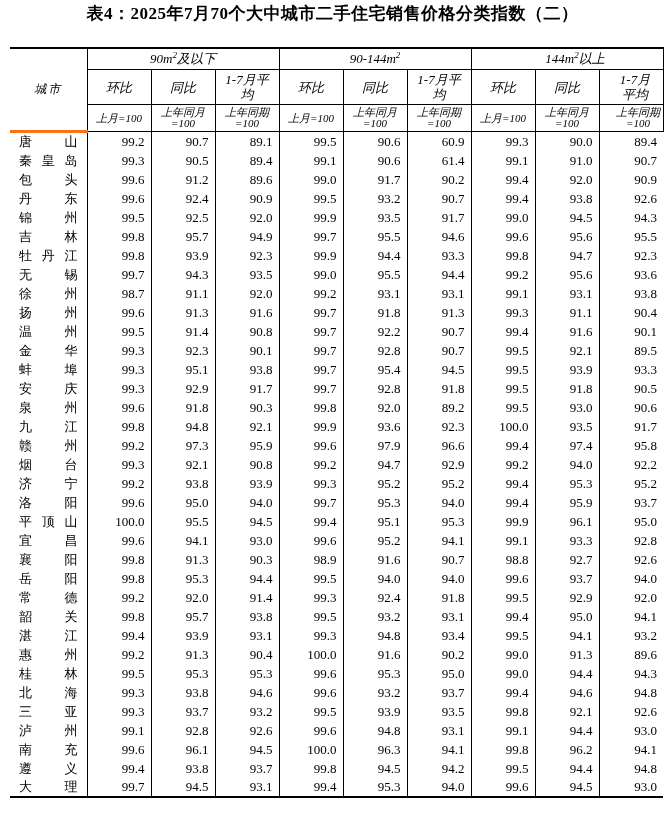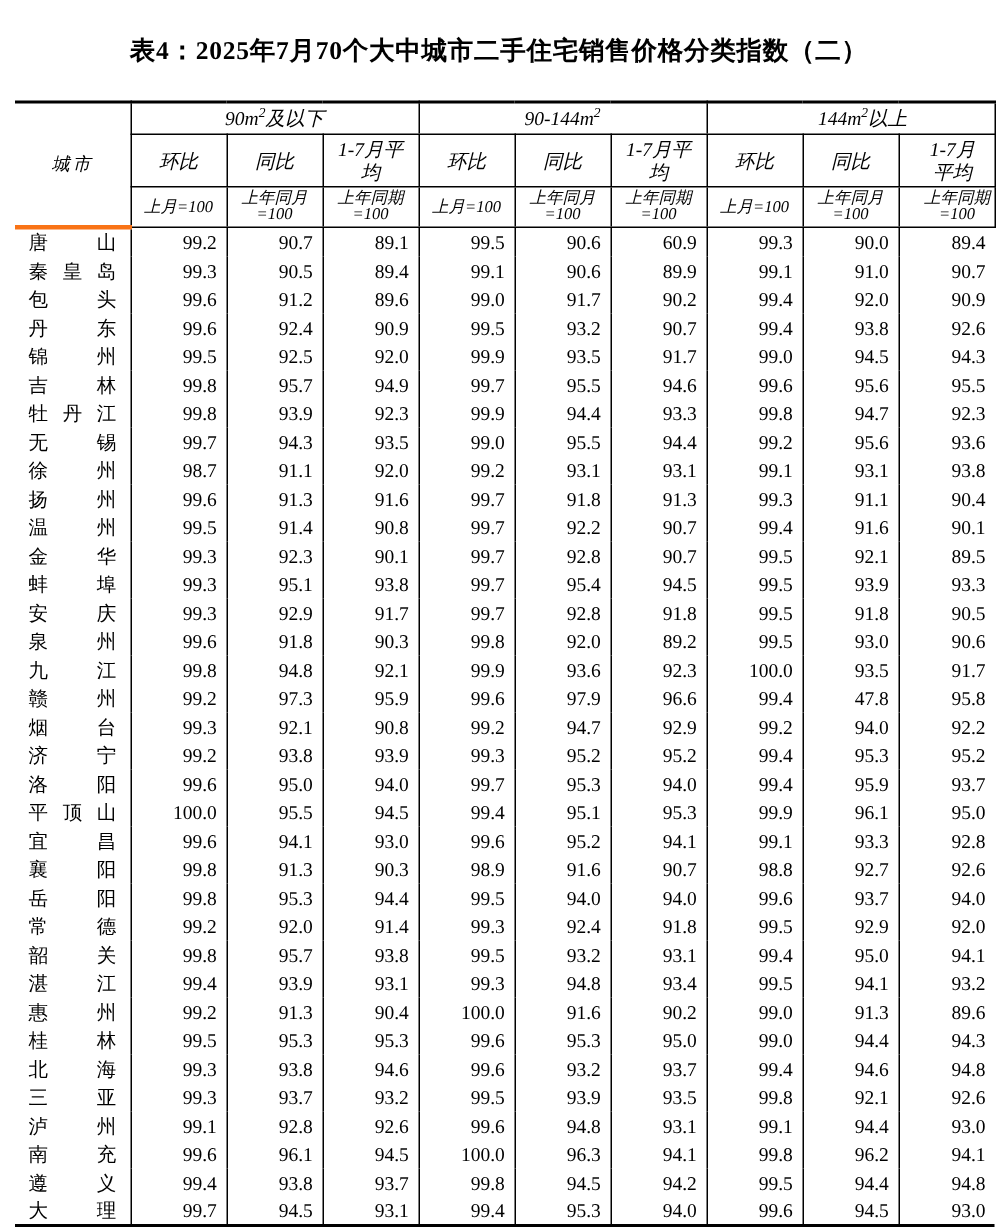--- a/index.html
+++ b/index.html
@@ -6,21 +6,21 @@
   html, body {
     margin: 0; padding: 0;
     width: 665px; height: 819px;
     background: #ffffff;
     font-family: "Liberation Serif", "DejaVu Serif", serif;
     color: #000;
   }
   .page { width: 665px; height: 819px; overflow: hidden; }
 
   h1.title {
-    margin: 23px 0 0 0;
+    margin: 3px 0 0 0;
     text-align: center;
     font-size: 17px;
     font-weight: bold;
     letter-spacing: 0.5px;
     line-height: 1.35;
   }
 
   table.idx {
     margin: 21px 0 0 10px;
     width: 653px;
@@ -154,21 +154,21 @@
               <span>秦</span>
               <span>皇</span>
               <span>岛</span>
             </span>
           </td>
           <td class="val">99.3</td>
           <td class="val">90.5</td>
           <td class="val">89.4</td>
           <td class="val">99.1</td>
           <td class="val">90.6</td>
-          <td class="val">89.9</td>
+          <td class="val">61.4</td>
           <td class="val">99.1</td>
           <td class="val">91.0</td>
           <td class="val">90.7</td>
         </tr>
         <tr>
           <td class="city">
             <span class="city-spread">
               <span>包</span>
               <span>头</span>
             </span>
@@ -412,21 +412,21 @@
               <span>州</span>
             </span>
           </td>
           <td class="val">99.2</td>
           <td class="val">97.3</td>
           <td class="val">95.9</td>
           <td class="val">99.6</td>
           <td class="val">97.9</td>
           <td class="val">96.6</td>
           <td class="val">99.4</td>
-          <td class="val">47.8</td>
+          <td class="val">97.4</td>
           <td class="val">95.8</td>
         </tr>
         <tr>
           <td class="city">
             <span class="city-spread">
               <span>烟</span>
               <span>台</span>
             </span>
           </td>
           <td class="val">99.3</td>

